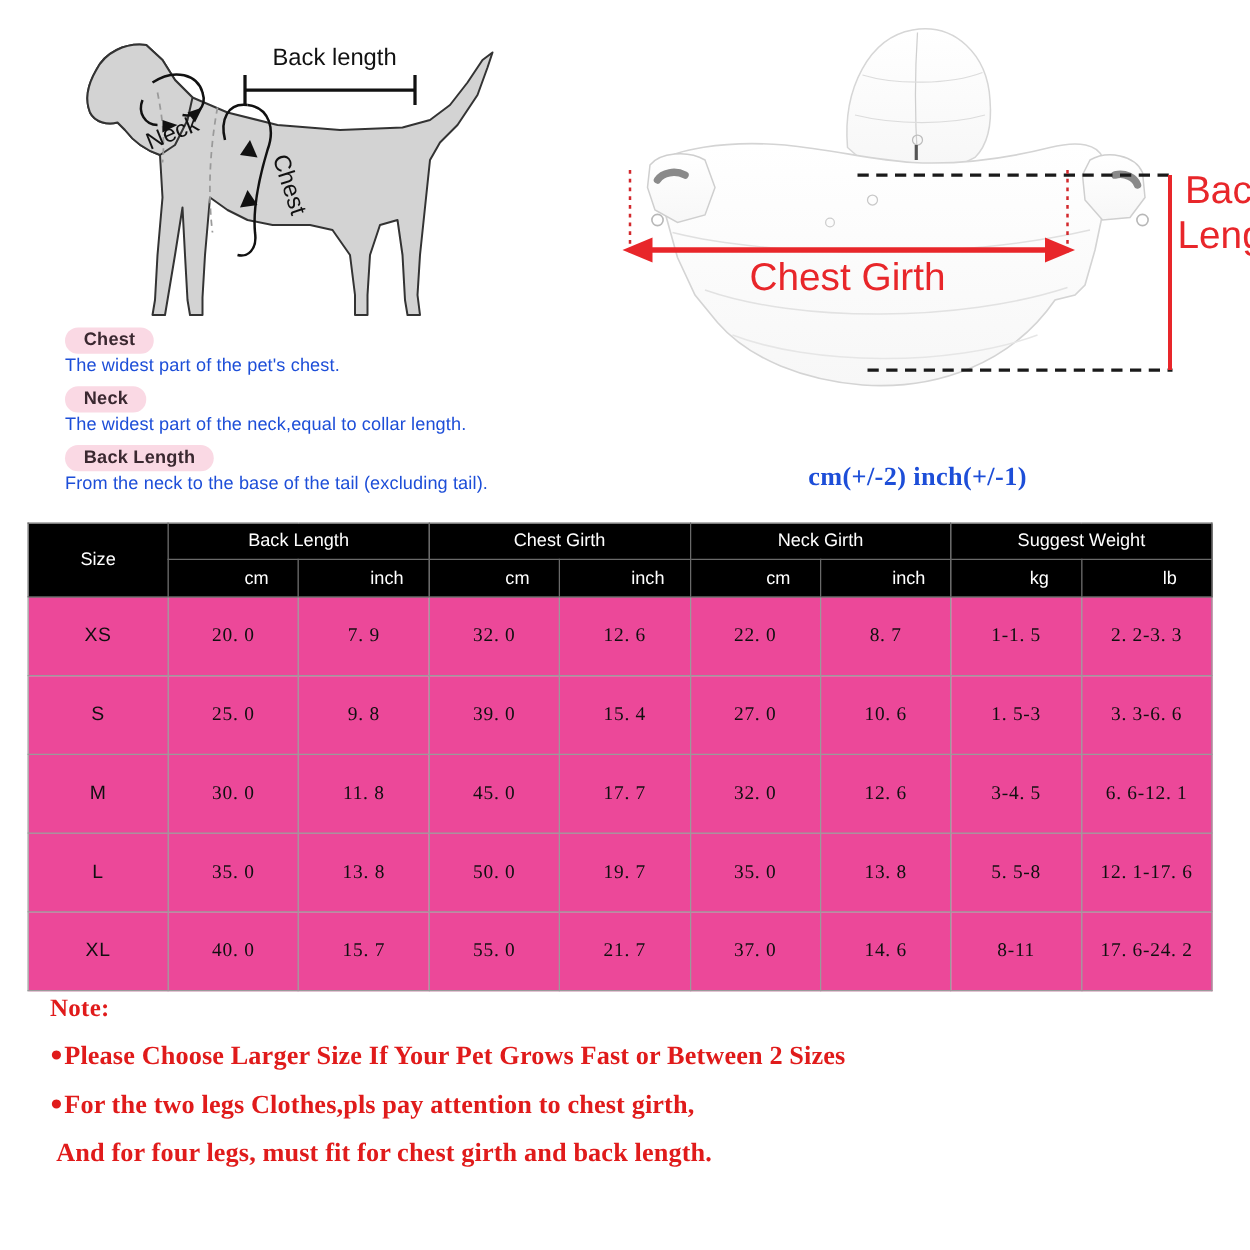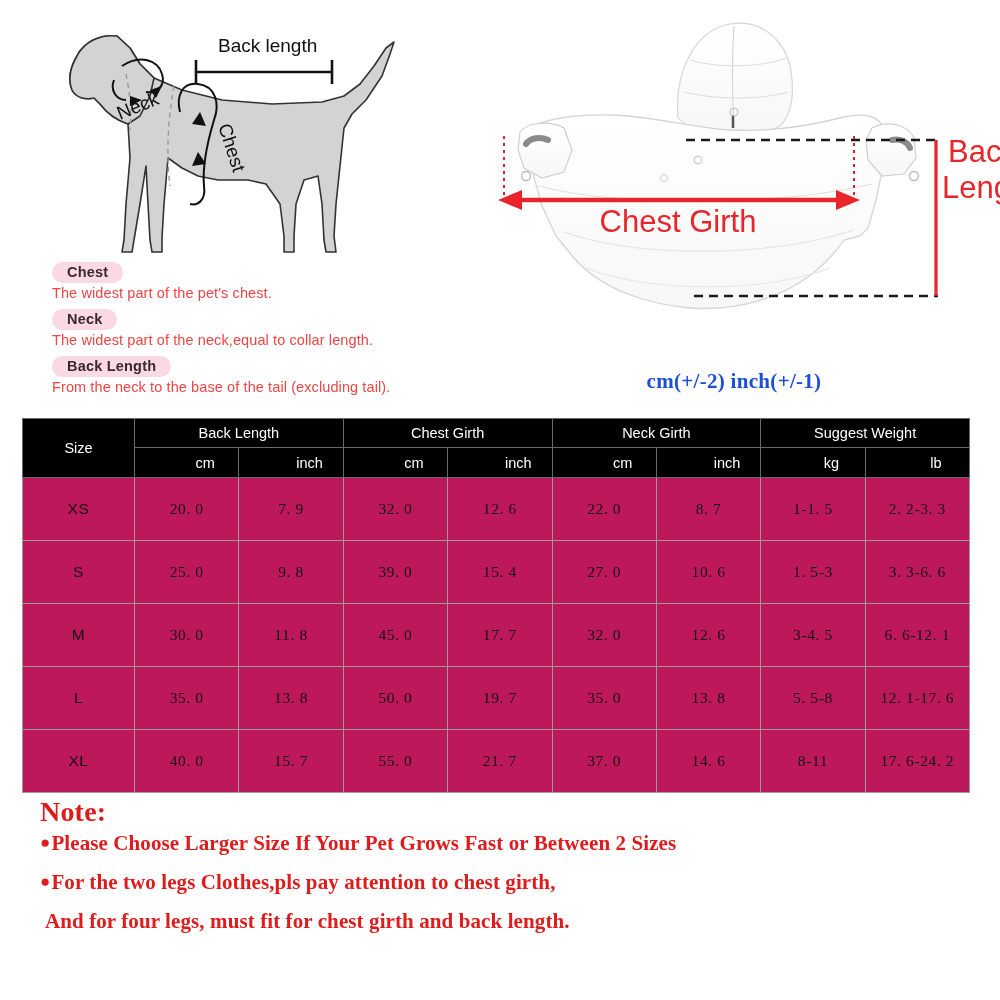--- a/index.html
+++ b/index.html
@@ -39,21 +39,21 @@
     color: #3a2830;
     border-radius: 11px;
     padding: 2px 15px 3px 15px;
     font-size: 14.5px;
     font-weight: 600;
     letter-spacing: .2px;
     line-height: 16px;
   }
   .legend-desc {
     font-size: 14.5px;
-    color: #ef4444;
+    color: #1d4ed8;
     line-height: 18px;
     margin-top: 1px;
     letter-spacing: .1px;
   }
 
   
   #garment-panel {
     position: absolute;
     left: 468px; top: 0px;
     width: 532px; height: 410px;
@@ -103,37 +103,38 @@
   td.size-cell {
     background: #000000;
     color: #ffffff;
     font-family: "Liberation Sans", sans-serif;
     font-size: 15px;
     border-color: #6a6a6a;
     width: 112px;
   }
   #size-table tbody td {
     height: 63px;
-    background: #be185d;
+    background: #ec4899;
     color: #101010;
     font-size: 15.5px;
     letter-spacing: .6px;
   }
 
   
   #notes {
     position: absolute;
     left: 40px; top: 796px;
     width: 940px;
     font-family: "Liberation Serif", serif;
     color: #e01b1b;
     font-weight: bold;
   }
   .note-title {
-    font-size: 28px;
+    font-size: 20px;
+    margin-bottom: 10px;
     letter-spacing: .2px;
   }
   .note-line {
     font-size: 21px;
     line-height: 30px;
     margin-bottom: 9px;
     letter-spacing: .1px;
     white-space: nowrap;
   }
   .note-line .bullet {

